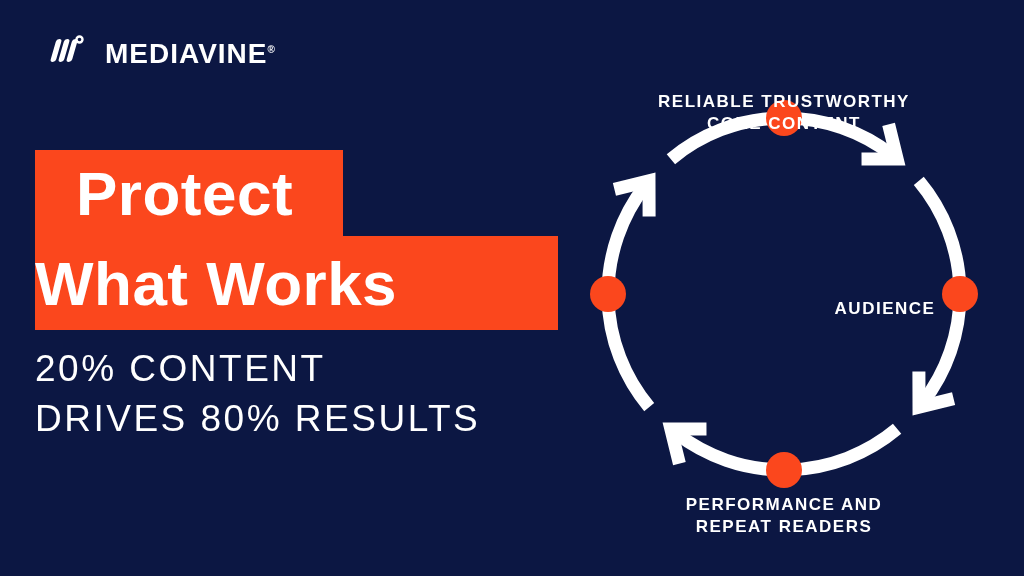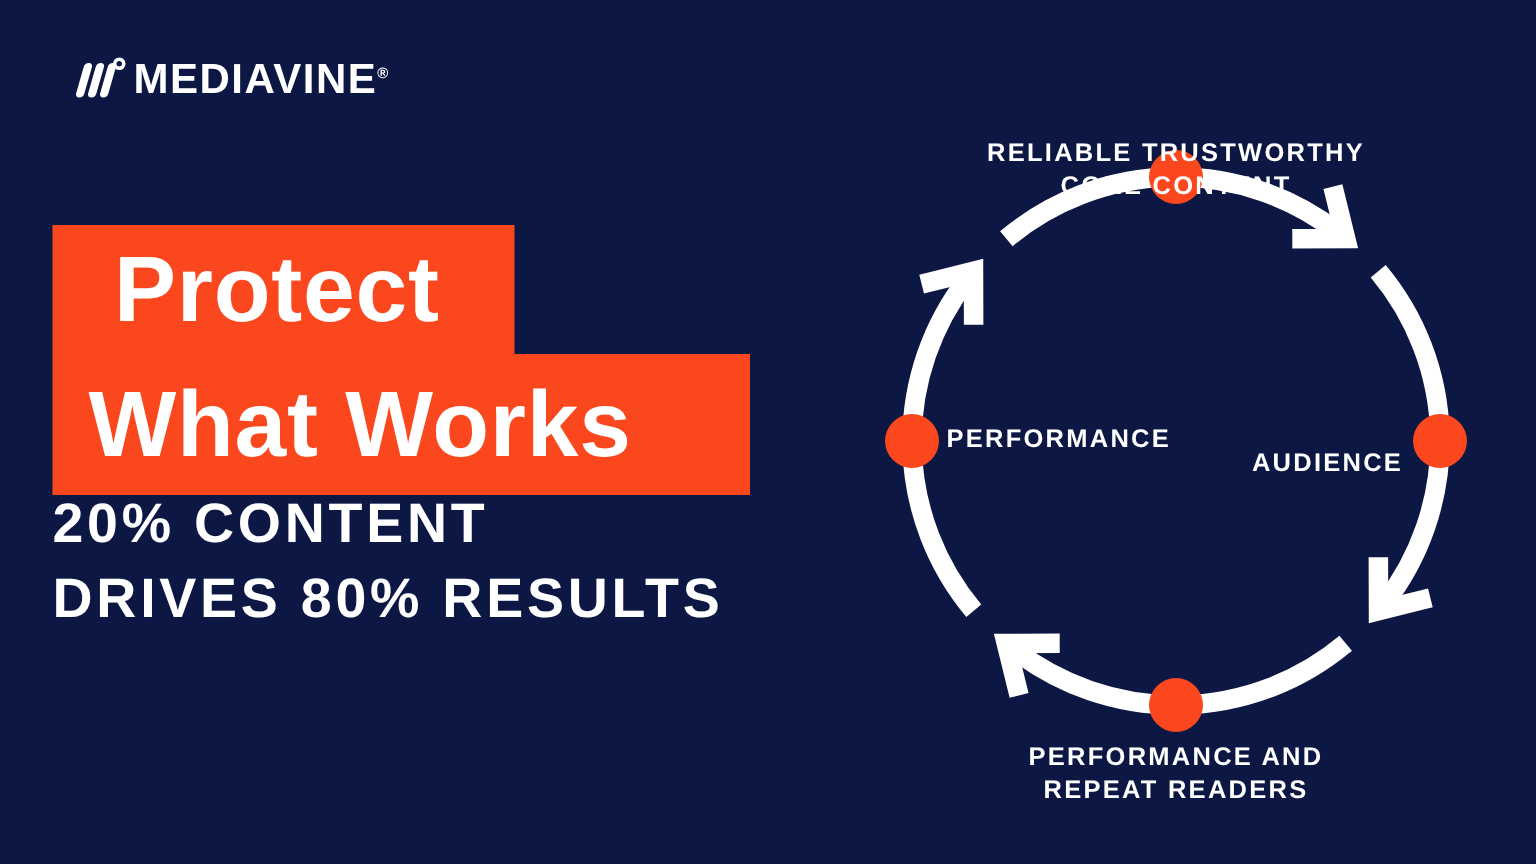--- a/index.html
+++ b/index.html
@@ -21,22 +21,22 @@
     background: var(--navy);
     color: var(--white);
   }
 
   
   .logo {
     position: absolute;
     left: 47px;
     top: 34px;
     display: flex;
-    align-items: flex-end;
-    gap: 2px;
+    align-items: flex-start;
+    gap: 18px;
   }
   .logo-mark { width: 40px; height: 32px; display: block; }
   .logo-mark rect { fill: var(--white); }
   .logo-mark circle { fill: none; stroke: var(--white); stroke-width: 2.4; }
   .logo-text {
     font-size: 28px;
     font-weight: bold;
     letter-spacing: 1px;
     color: var(--white);
     line-height: 32px;
@@ -59,31 +59,30 @@
     font-weight: bold;
     font-size: 62px;
     letter-spacing: 0.5px;
     white-space: nowrap;
   }
   .headline-block.line1 {
     left: 35px; top: 150px; width: 308px; height: 86px;
     padding-left: 41px;
   }
   .headline-block.line2 {
-    left: 35px; top: 236px; width: 465px; height: 94px;
-    padding-left: 24px;
+    left: 35px; top: 236px; width: 523px; height: 94px;
   }
 
   
   .subtitle {
     position: absolute;
     left: 35px;
-    top: 324px;
+    top: 344px;
     font-size: 37px;
-    font-weight: bold;
+    font-weight: normal;
     letter-spacing: 2.5px;
     line-height: 50px;
     color: var(--white);
     white-space: nowrap;
   }
 
   
   .cycle-svg {
     position: absolute;
     left: 554px;
@@ -171,17 +170,14 @@
     <div>RELIABLE TRUSTWORTHY</div>
     <div>CORE CONTENT</div>
   </div>
   <div class="cycle-label right">
     <div>AUDIENCE</div>
   </div>
   <div class="cycle-label bottom">
     <div>PERFORMANCE AND</div>
     <div>REPEAT READERS</div>
   </div>
-  <div class="cycle-label left">
-    <div>PERFORMANCE</div>
-  </div>
 
 </div>
 
 </body></html>

